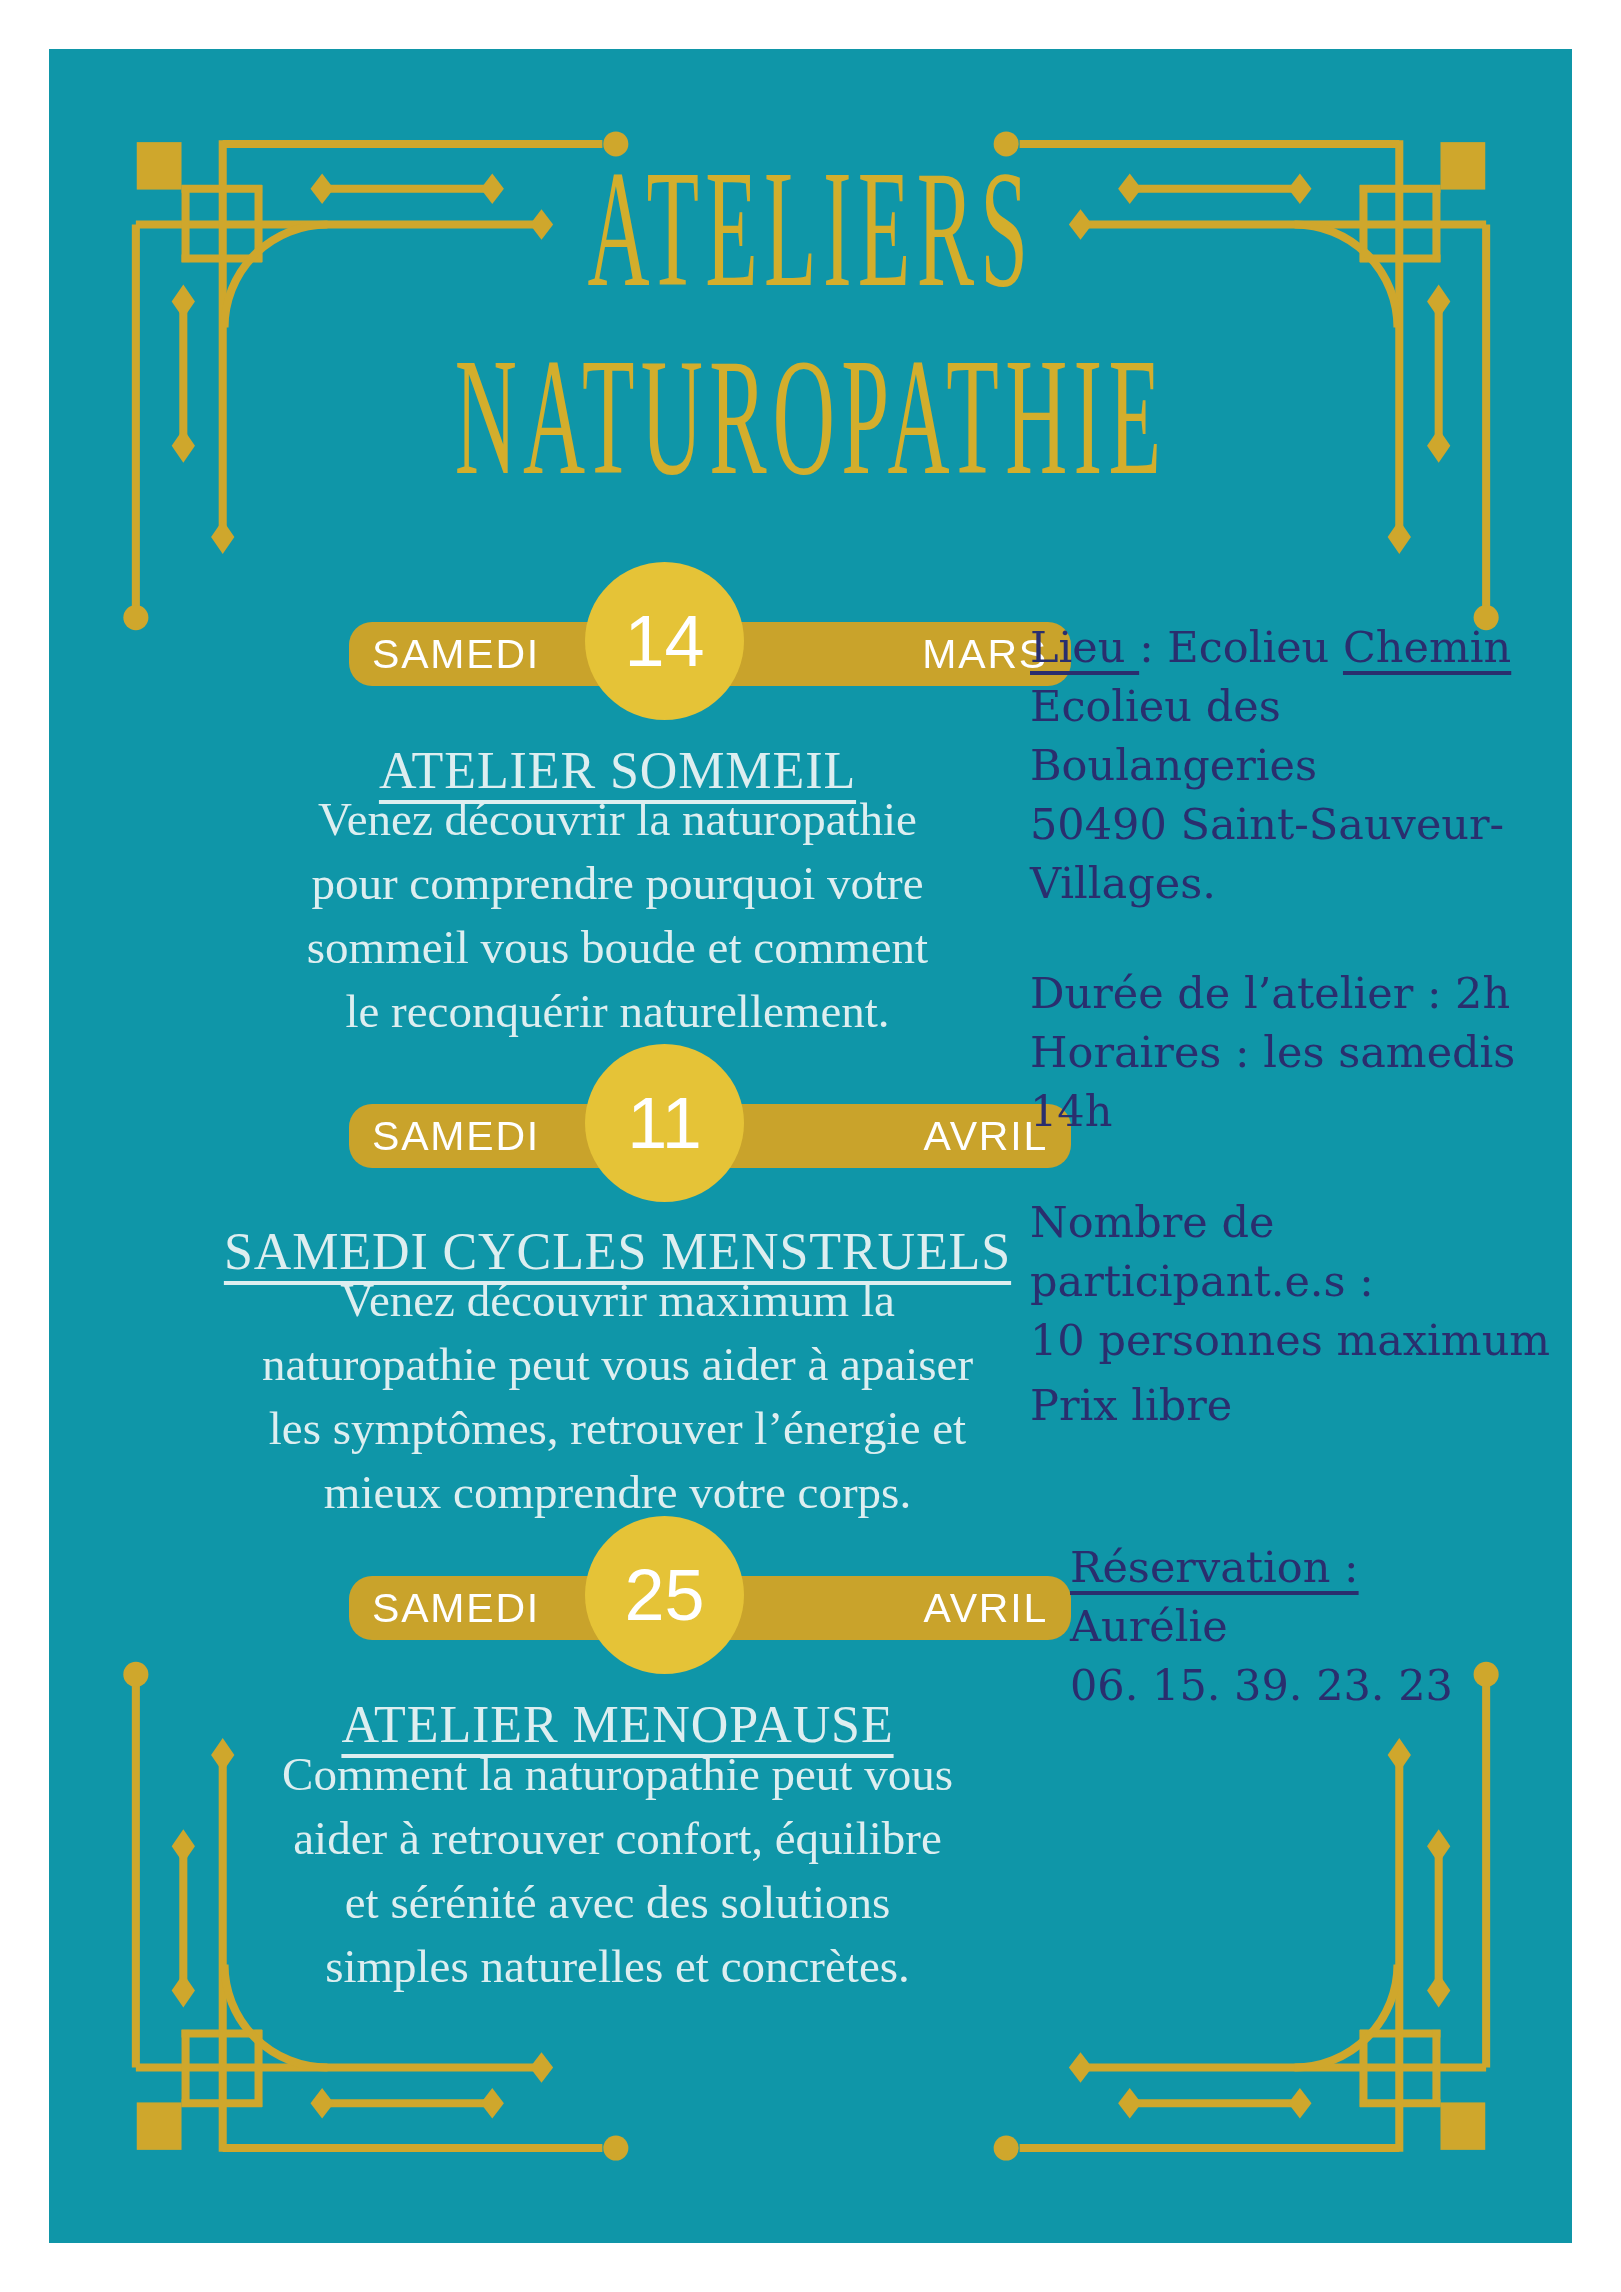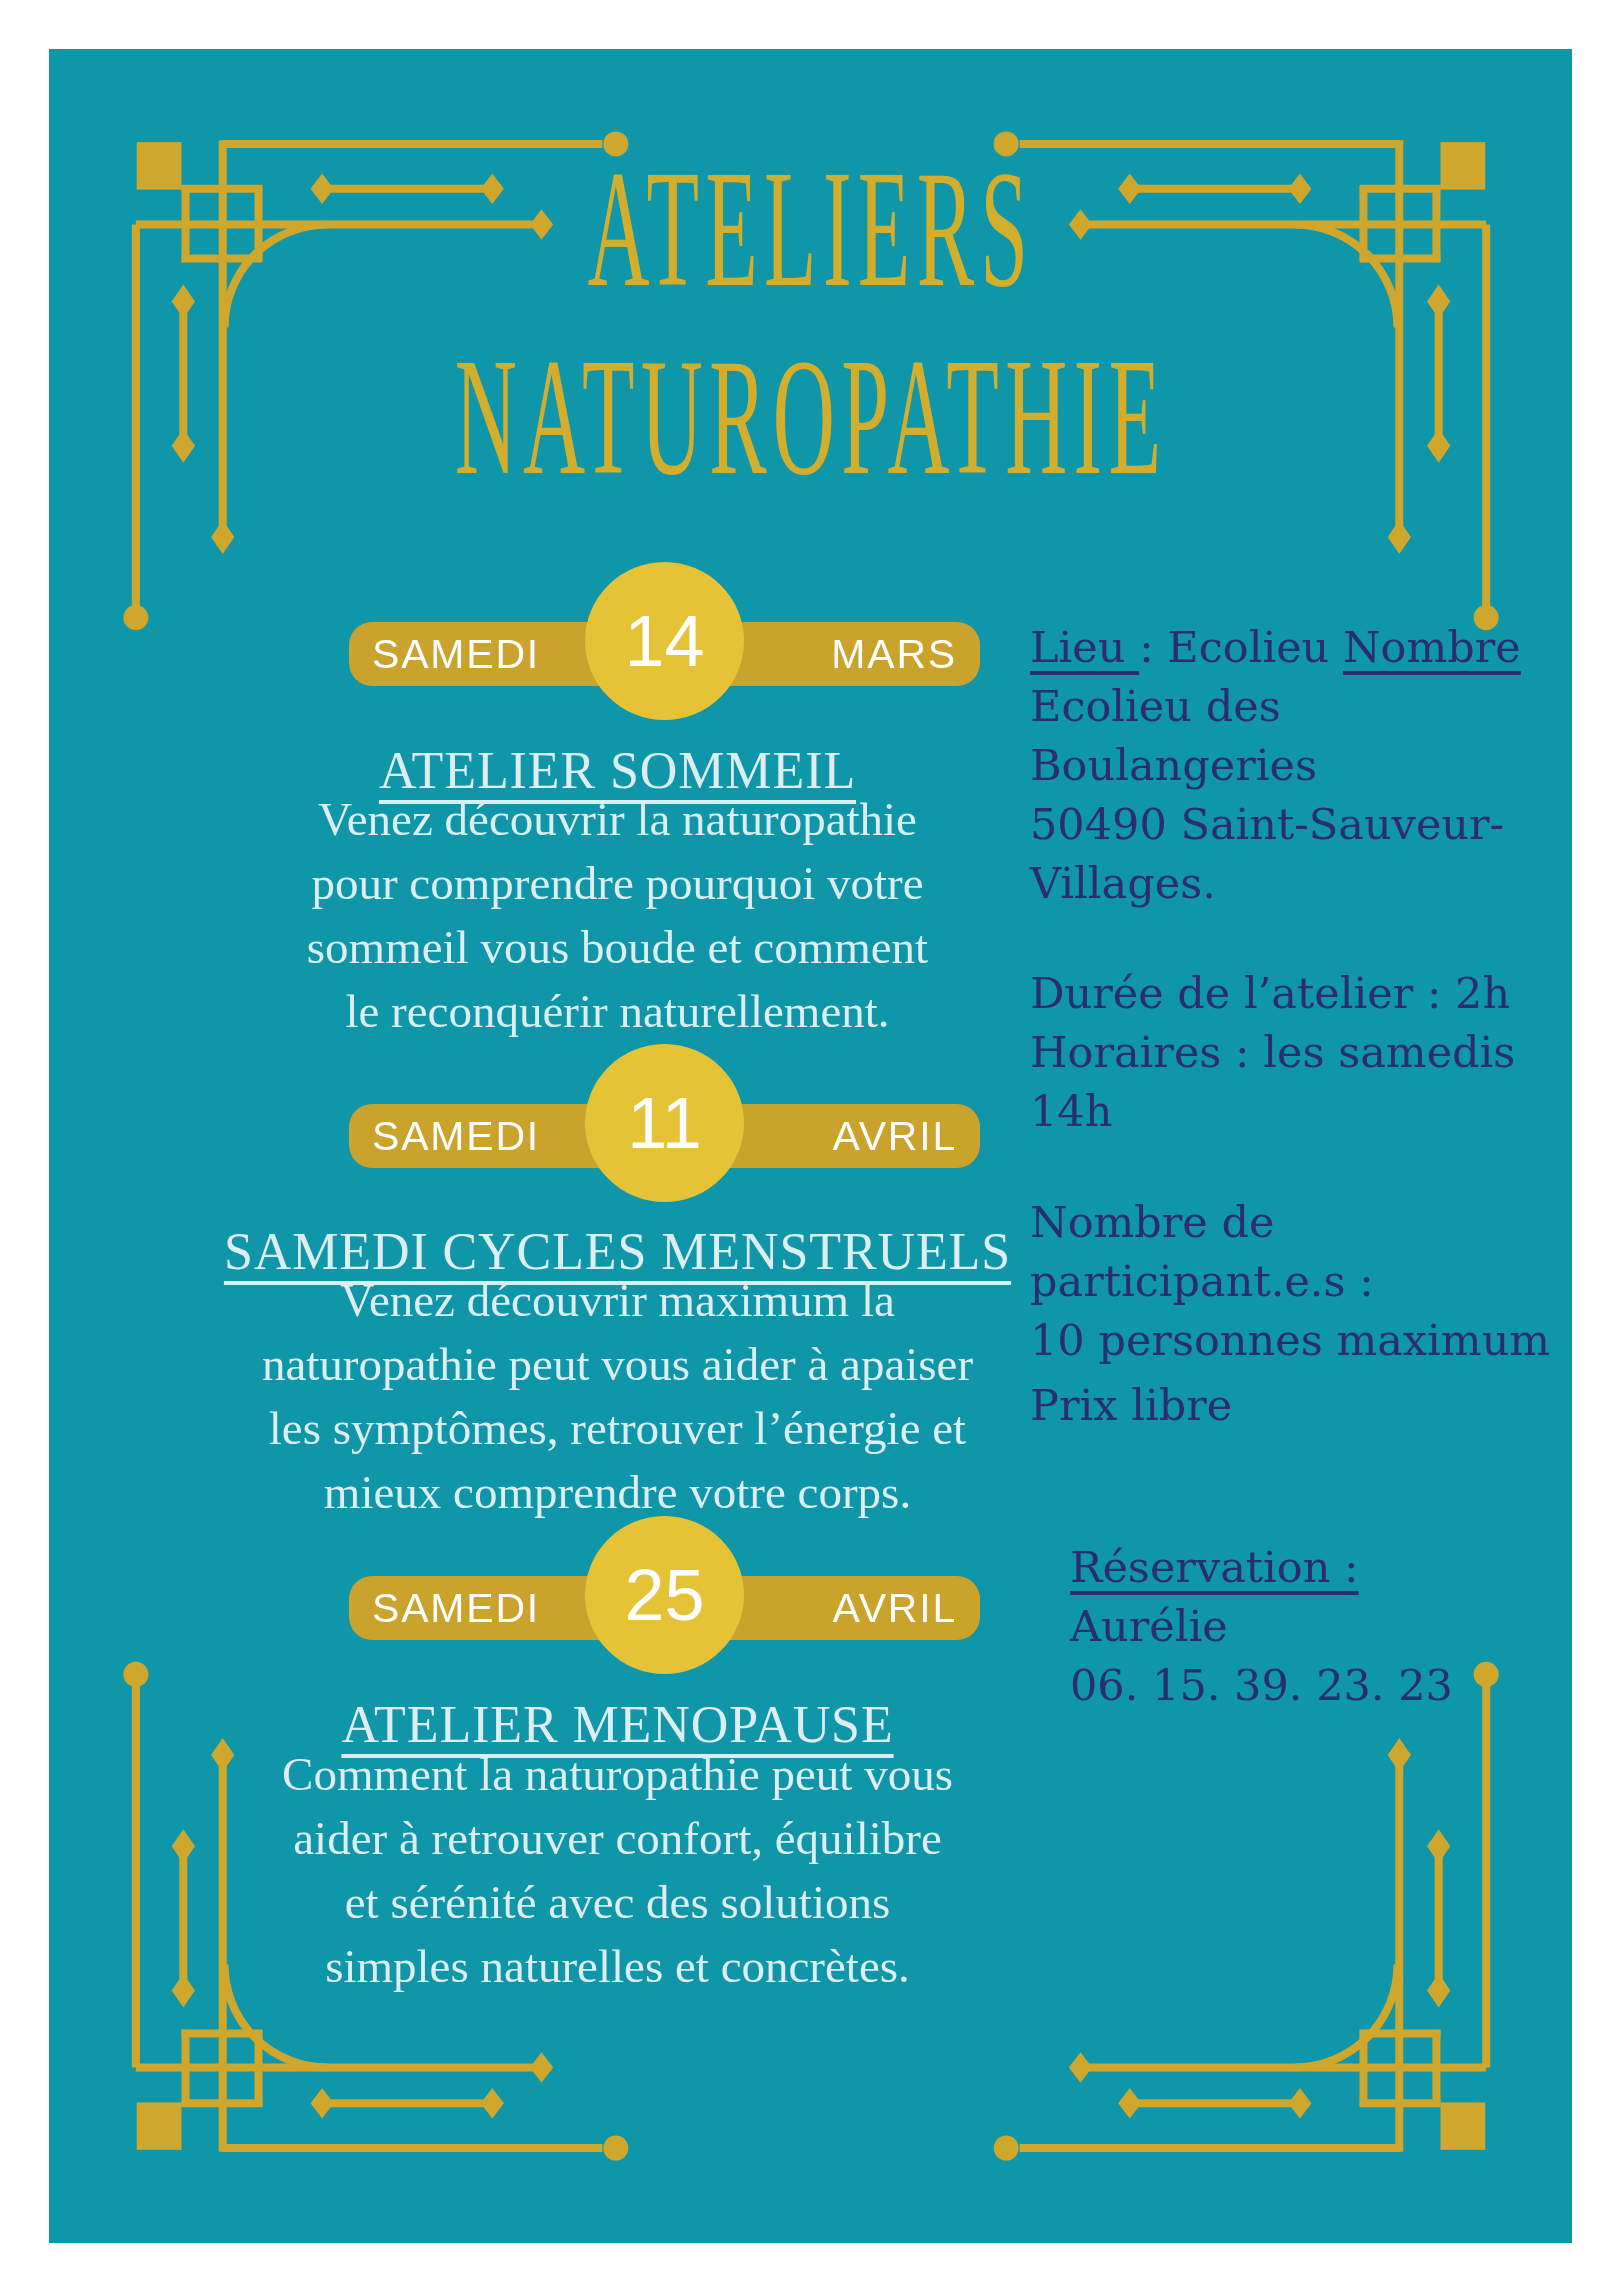--- a/index.html
+++ b/index.html
@@ -23,21 +23,21 @@
     position:absolute;left:0;width:1622px;text-align:center;
     color:#d3ae2c;font-size:86px;line-height:1;letter-spacing:6.3px;
     transform:scaleY(1.95);transform-origin:center top;
     font-family:"Liberation Serif","DejaVu Serif",serif;
     white-space:nowrap;
   }
   .title-1{top:145px;}
   .title-2{top:333px;}
   
   .banner{
-    position:absolute;left:349px;width:631px;height:64px;
+    position:absolute;left:349px;width:722px;height:64px;
     background:#c9a32b;border-radius:23px;
     display:flex;justify-content:space-between;align-items:center;
     padding:0 23px;box-sizing:border-box;
     font-family:"Liberation Sans","DejaVu Sans",sans-serif;
     color:#ffffff;font-size:41px;letter-spacing:1.8px;
   }
   .banner-1{top:622px;}
   .banner-2{top:1104px;}
   .banner-3{top:1576px;}
   .date-circle{
@@ -181,21 +181,21 @@
 </div>
 <div class="sec-par par-3">
   <div>Comment la naturopathie peut vous</div>
   <div>aider à retrouver confort, équilibre</div>
   <div>et sérénité avec des solutions</div>
   <div>simples naturelles et concrètes.</div>
 </div>
 
 <div class="info">
   <div class="g1">
-    <div><span class="u">Lieu </span><span>: Ecolieu </span><span class="u">Nombre</span></div>
+    <div><span class="u">Lieu </span><span>: Ecolieu </span><span class="u">Chemin</span></div>
     <div>Ecolieu des</div>
     <div>Boulangeries</div>
     <div>50490 Saint-Sauveur-</div>
     <div>Villages.</div>
   </div>
   <div class="g2">
     <div>Durée de l’atelier : 2h</div>
     <div>Horaires : les samedis</div>
     <div>14h</div>
   </div>

